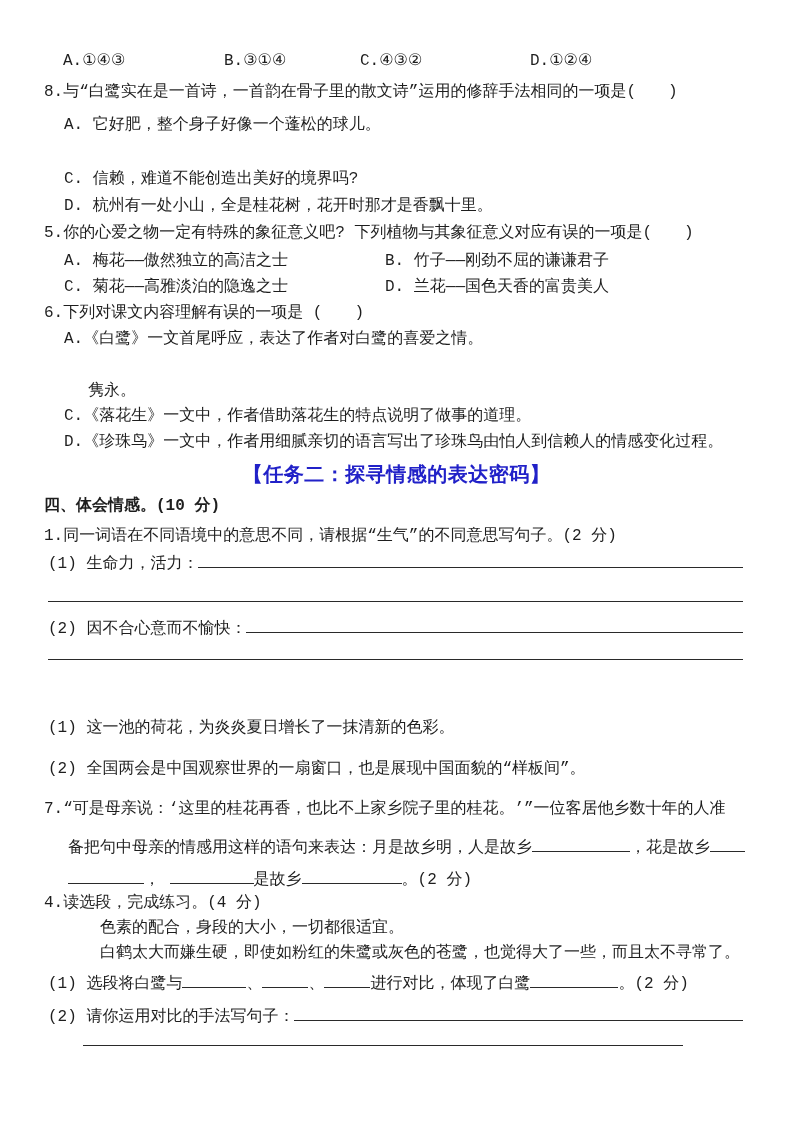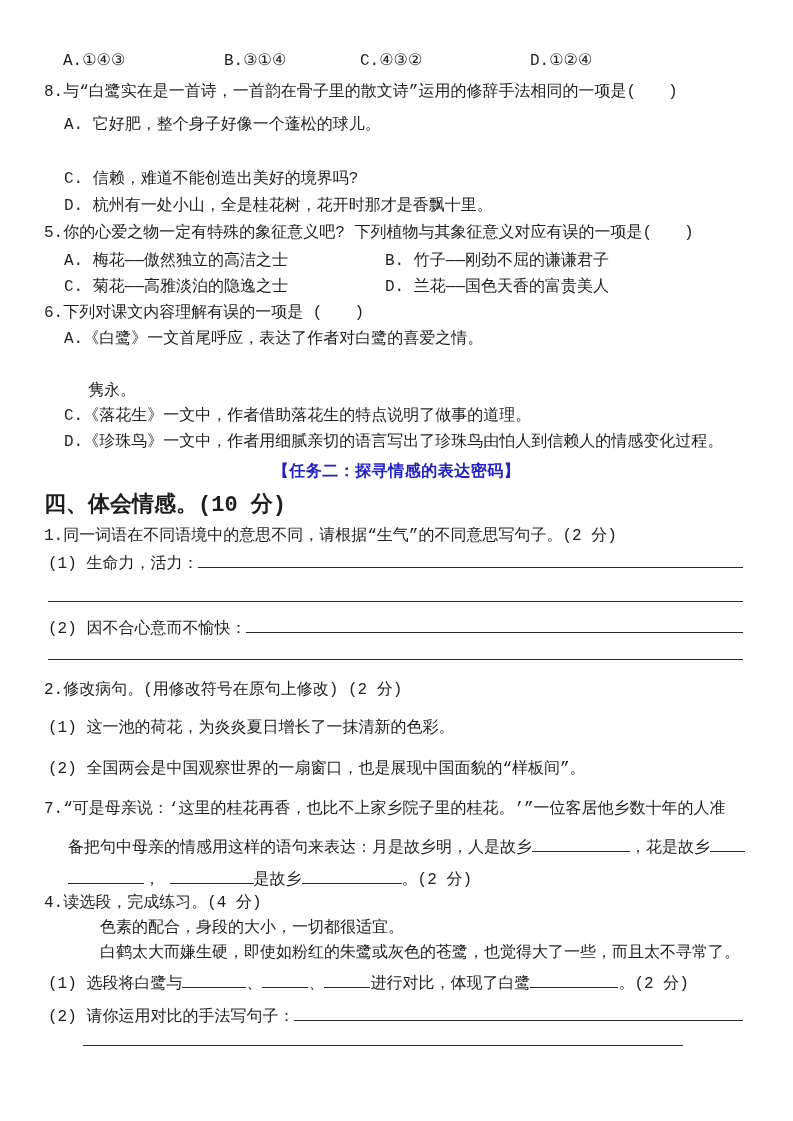--- a/index.html
+++ b/index.html
@@ -35,26 +35,26 @@
   .rule {
     position: absolute;
     height: 0;
     border-bottom: 1.6px solid #2a2a2a;
   }
   .banner {
     position: absolute;
     left: 0; right: 0;
     text-align: center;
     font-weight: bold;
-    font-size: 16px;
+    font-size: 20px;
     letter-spacing: 0.5px;
   }
   .sect-title {
     font-weight: bold;
-    font-size: 22px;
+    font-size: 16px;
   }
   .colspan { position: absolute; white-space: nowrap; }
 </style>
 </head>
 <body>
 
 <div class="page">
 
   <div class="ln" style="top:50px; left:0; right:0;">
     <span class="colspan" style="left:63px;">A.①④③</span>
@@ -93,21 +93,20 @@
     <span class="lbl">(1) 生命力，活力：</span>
     <span class="blank grow"></span>
   </div>
   <div class="rule" style="top:601px; left:48px; right:50px;"></div>
   <div class="flexln" style="top:617px; left:48px; right:50px;">
     <span class="lbl">(2) 因不合心意而不愉快：</span>
     <span class="blank grow"></span>
   </div>
   <div class="rule" style="top:659px; left:48px; right:50px;"></div>
 
-  <div class="ln" style="top:679px; left:44px;">2.修改病句。(用修改符号在原句上修改)  (2 分)</div>
   <div class="ln" style="top:717px; left:48px;">(1) 这一池的荷花，为炎炎夏日增长了一抹清新的色彩。</div>
   <div class="ln" style="top:758px; left:48px;">(2) 全国两会是中国观察世界的一扇窗口，也是展现中国面貌的“样板间”。</div>
 
   <div class="ln" style="top:798px; left:44px;">7.“可是母亲说：‘这里的桂花再香，也比不上家乡院子里的桂花。’”一位客居他乡数十年的人准</div>
   <div class="flexln" style="top:836px; left:68px; right:48px;">
     <span class="lbl">备把句中母亲的情感用这样的语句来表达：月是故乡明，人是故乡</span>
     <span class="blank" style="width:98px;"></span>
     <span class="lbl">，花是故乡</span>
     <span class="blank grow"></span>
   </div>

